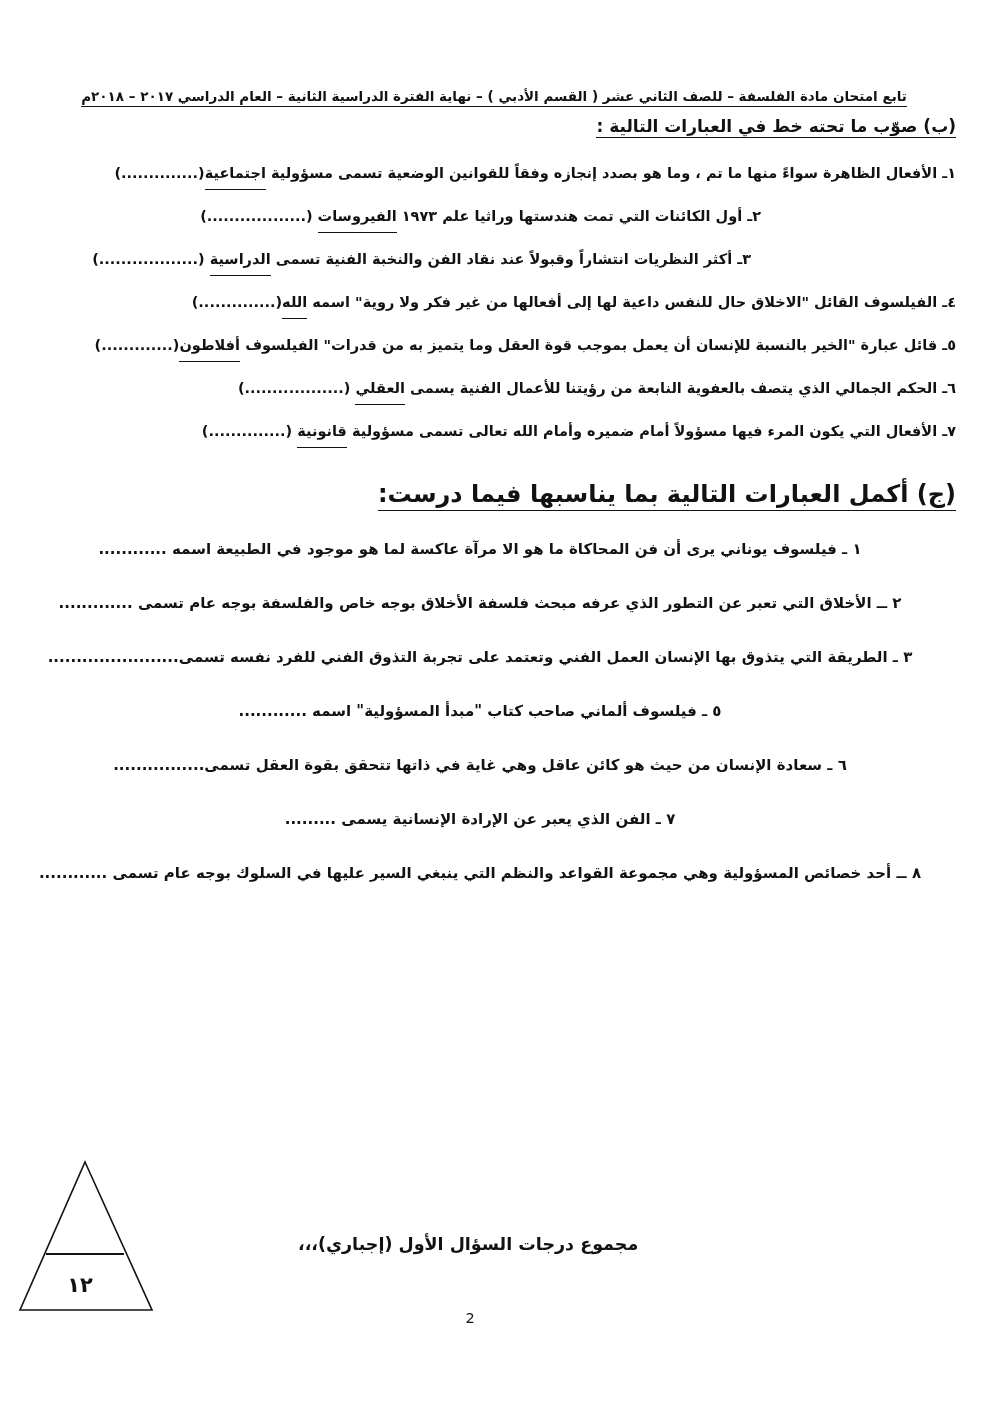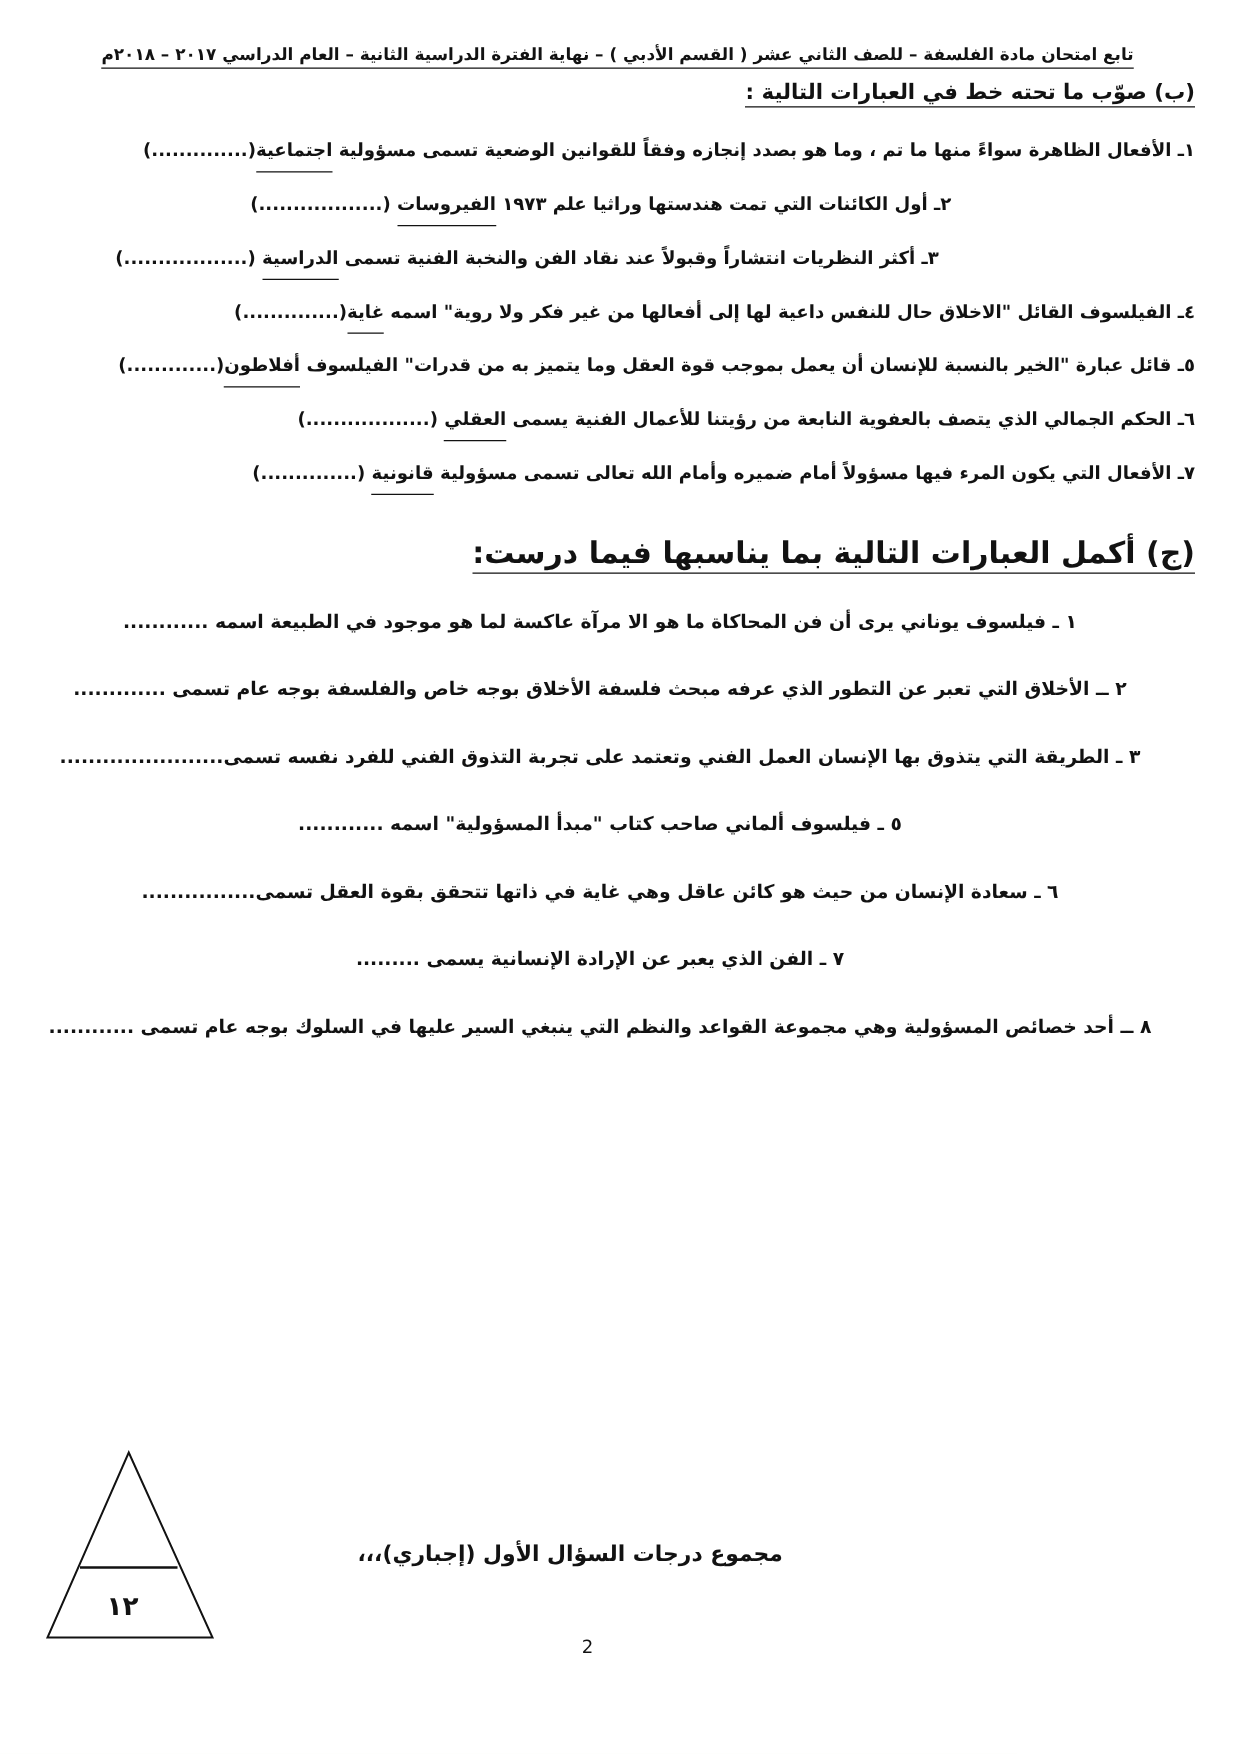--- a/index.html
+++ b/index.html
@@ -11,21 +11,21 @@
   }
   .page{
     position:relative;
     width:992px;height:1403px;
     background:#ffffff;
     overflow:hidden;
     direction:rtl;
   }
   
   .doc-header{
-    padding-top:36px;
+    padding-top:88px;
     margin:0 32px 0 28px;
     text-align:center;
     font-size:13.5px;
     font-weight:bold;
     white-space:nowrap;
     border-bottom:none;
   }
   .doc-header .hd{
     display:inline-block;
     padding-bottom:2px;
@@ -77,26 +77,26 @@
     height:54px;
     line-height:30px;
     text-align:center;
     font-size:15px;
     font-weight:bold;
     white-space:nowrap;
   }
   
   .marks-figure{
     position:absolute;
-    left:36px; top:1158px;
+    left:18px; top:1158px;
     width:140px; height:160px;
   }
   .total-label{
     position:absolute;
-    left:286px; top:1234px;
+    left:298px; top:1234px;
     direction:rtl;
     font-size:17.5px;
     font-weight:bold;
     white-space:nowrap;
   }
   .page-number{
     position:absolute;
     left:0; top:1310px;
     width:940px;
     text-align:center;
@@ -115,21 +115,21 @@
 
 
   <div class="q-sub">
     <span class="u">(ب) صوّب ما تحته خط في العبارات التالية :</span>
   </div>
 
   <div class="b-list">
     <div class="b-item"><span>١ـ الأفعال الظاهرة سواءً منها ما تم ، وما هو بصدد إنجازه وفقاً للقوانين الوضعية تسمى مسؤولية </span><span class="uw">اجتماعية</span><span>(..............)</span></div>
     <div class="b-item ind-a"><span>٢ـ أول الكائنات التي تمت هندستها وراثيا علم ١٩٧٣ </span><span class="uw">الفيروسات</span><span> (..................)</span></div>
     <div class="b-item ind-b"><span>٣ـ أكثر النظريات انتشاراً وقبولاً عند نقاد الفن والنخبة الفنية تسمى </span><span class="uw">الدراسية</span><span> (..................)</span></div>
-    <div class="b-item"><span>٤ـ الفيلسوف القائل "الاخلاق حال للنفس داعية لها إلى أفعالها من غير فكر ولا روية" اسمه </span><span class="uw">غاية</span><span>(..............)</span></div>
+    <div class="b-item"><span>٤ـ الفيلسوف القائل "الاخلاق حال للنفس داعية لها إلى أفعالها من غير فكر ولا روية" اسمه </span><span class="uw">الله</span><span>(..............)</span></div>
     <div class="b-item"><span>٥ـ قائل عبارة "الخير بالنسبة للإنسان أن يعمل بموجب قوة العقل وما يتميز به من قدرات" الفيلسوف </span><span class="uw">أفلاطون</span><span>(.............)</span></div>
     <div class="b-item"><span>٦ـ الحكم الجمالي الذي يتصف بالعفوية النابعة من رؤيتنا للأعمال الفنية يسمى </span><span class="uw">العقلي</span><span> (..................)</span></div>
     <div class="b-item"><span>٧ـ الأفعال التي يكون المرء فيها مسؤولاً أمام ضميره وأمام الله تعالى تسمى مسؤولية </span><span class="uw">قانونية</span><span> (..............)</span></div>
   </div>
 
   <div class="c-title">
     <span class="u">(ج) أكمل العبارات التالية بما يناسبها فيما درست:</span>
   </div>
 
   <div class="c-list">

